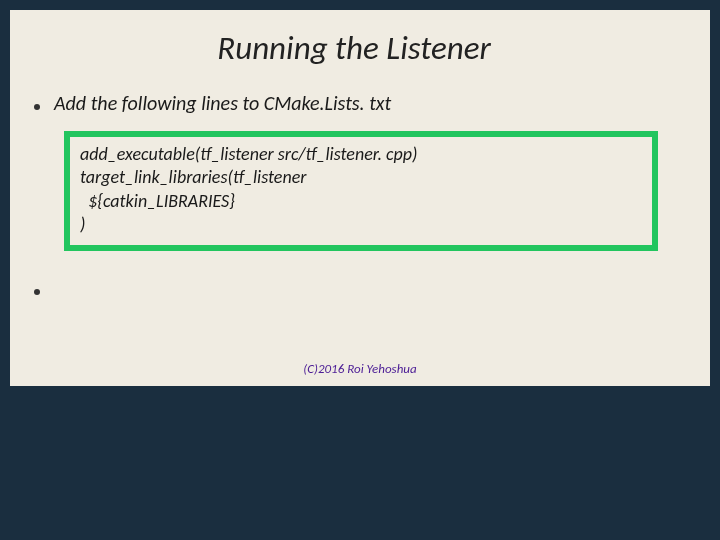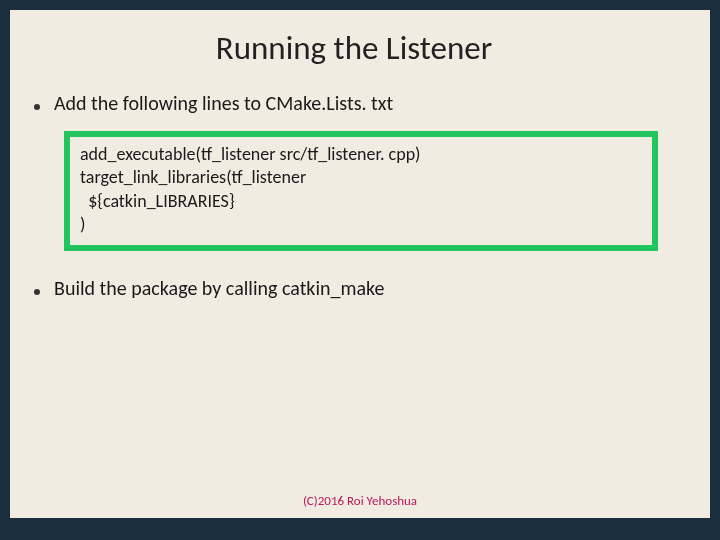--- a/index.html
+++ b/index.html
@@ -8,23 +8,24 @@
     height: 540px;
     background: #1a2e3f;
     font-family: Calibri, "Segoe UI", sans-serif;
     overflow: hidden;
   }
   .slide {
     position: absolute;
     top: 10px;
     left: 10px;
     width: 700px;
-    height: 508px;
+    height: 376px;
     background: #f0ece2;
     padding: 18px 12px 0 0;
+    font-style: italic;
   }
   .title {
     text-align: center;
     font-size: 33px;
     color: #222;
     font-weight: 400;
     margin-bottom: 22px;
   }
   .bullet {
     display: flex;
@@ -59,21 +60,21 @@
     line-height: 1.3;
     white-space: pre;
   }
   .footer {
     position: absolute;
     bottom: 10px;
     left: 0;
     width: 100%;
     text-align: center;
     font-size: 13px;
-    color: #be185d;
+    color: #4c1d95;
   }
 </style>
 </head>
 <body>
 
 <div class="slide">
 
   <h1 class="title">Running the Listener</h1>
 
   <div class="bullet">
@@ -83,18 +84,17 @@
 
   <div class="code-box">
     <div class="code-line">add_executable(tf_listener src/tf_listener. cpp)</div>
     <div class="code-line">target_link_libraries(tf_listener</div>
     <div class="code-line">  ${catkin_LIBRARIES}</div>
     <div class="code-line">)</div>
   </div>
 
   <div class="bullet">
     <span class="dot"></span>
-    <span class="text">Build the package by calling catkin_make</span>
   </div>
 
   <div class="footer">(C)2016 Roi Yehoshua</div>
 
 </div>
 
 </body></html>

